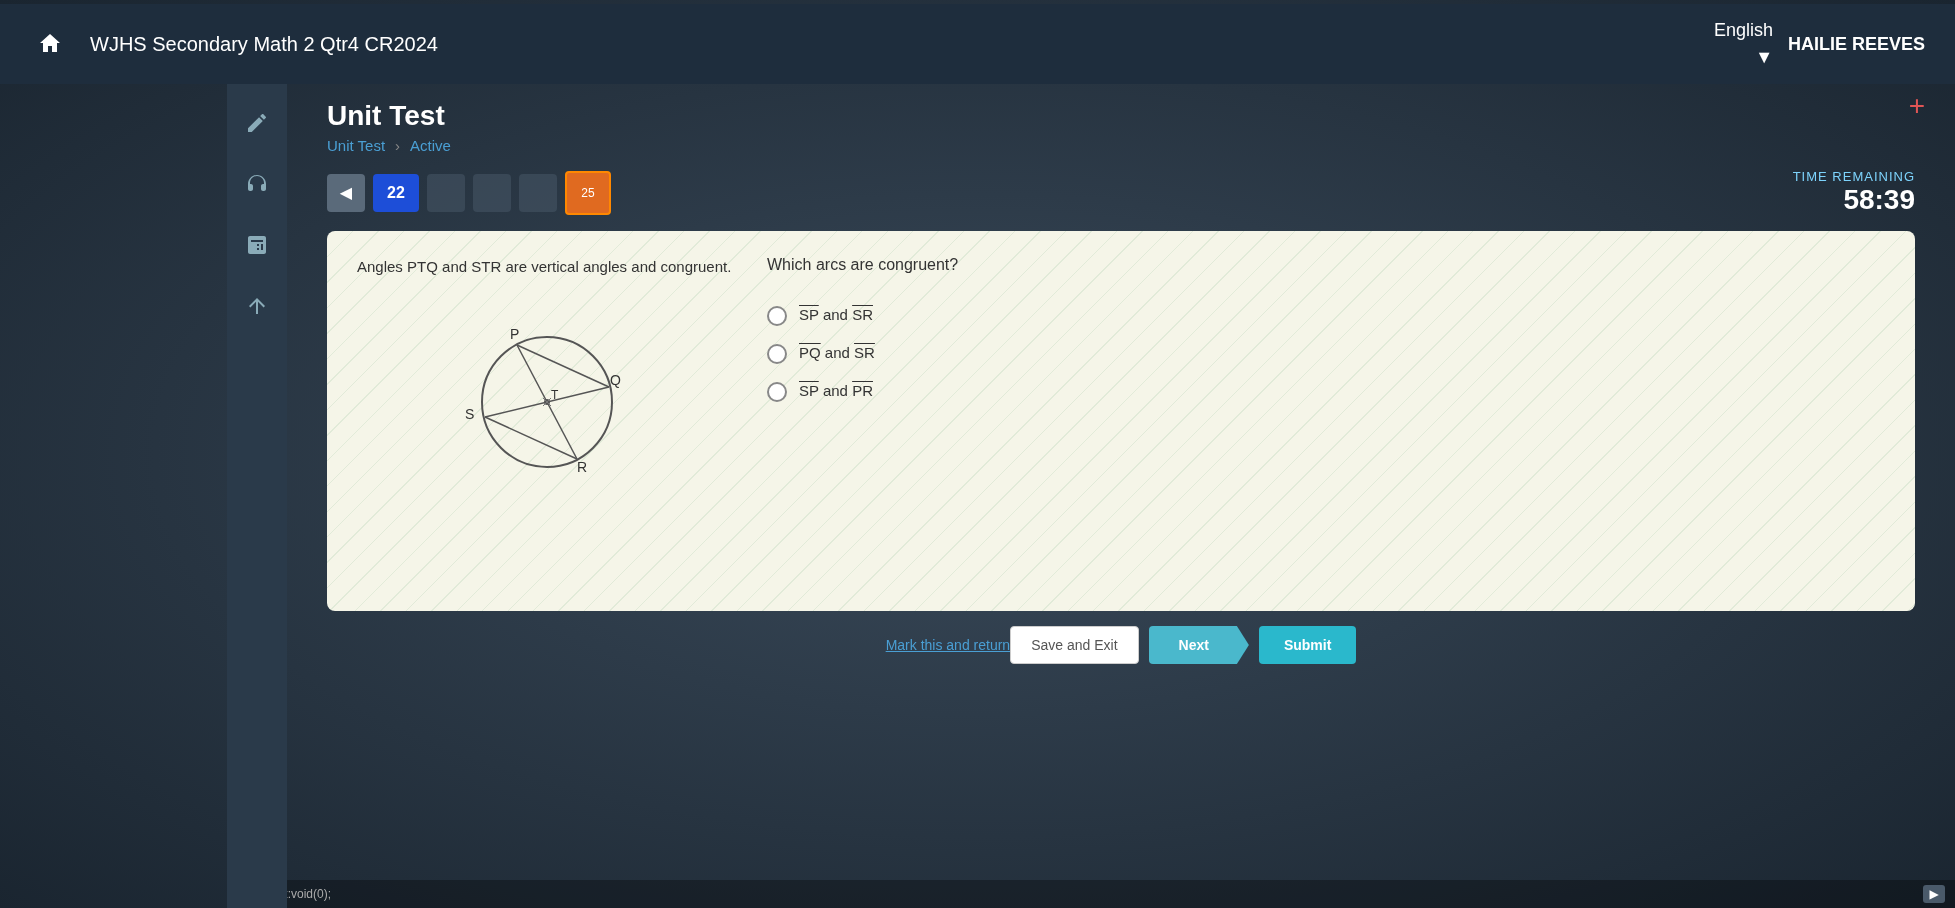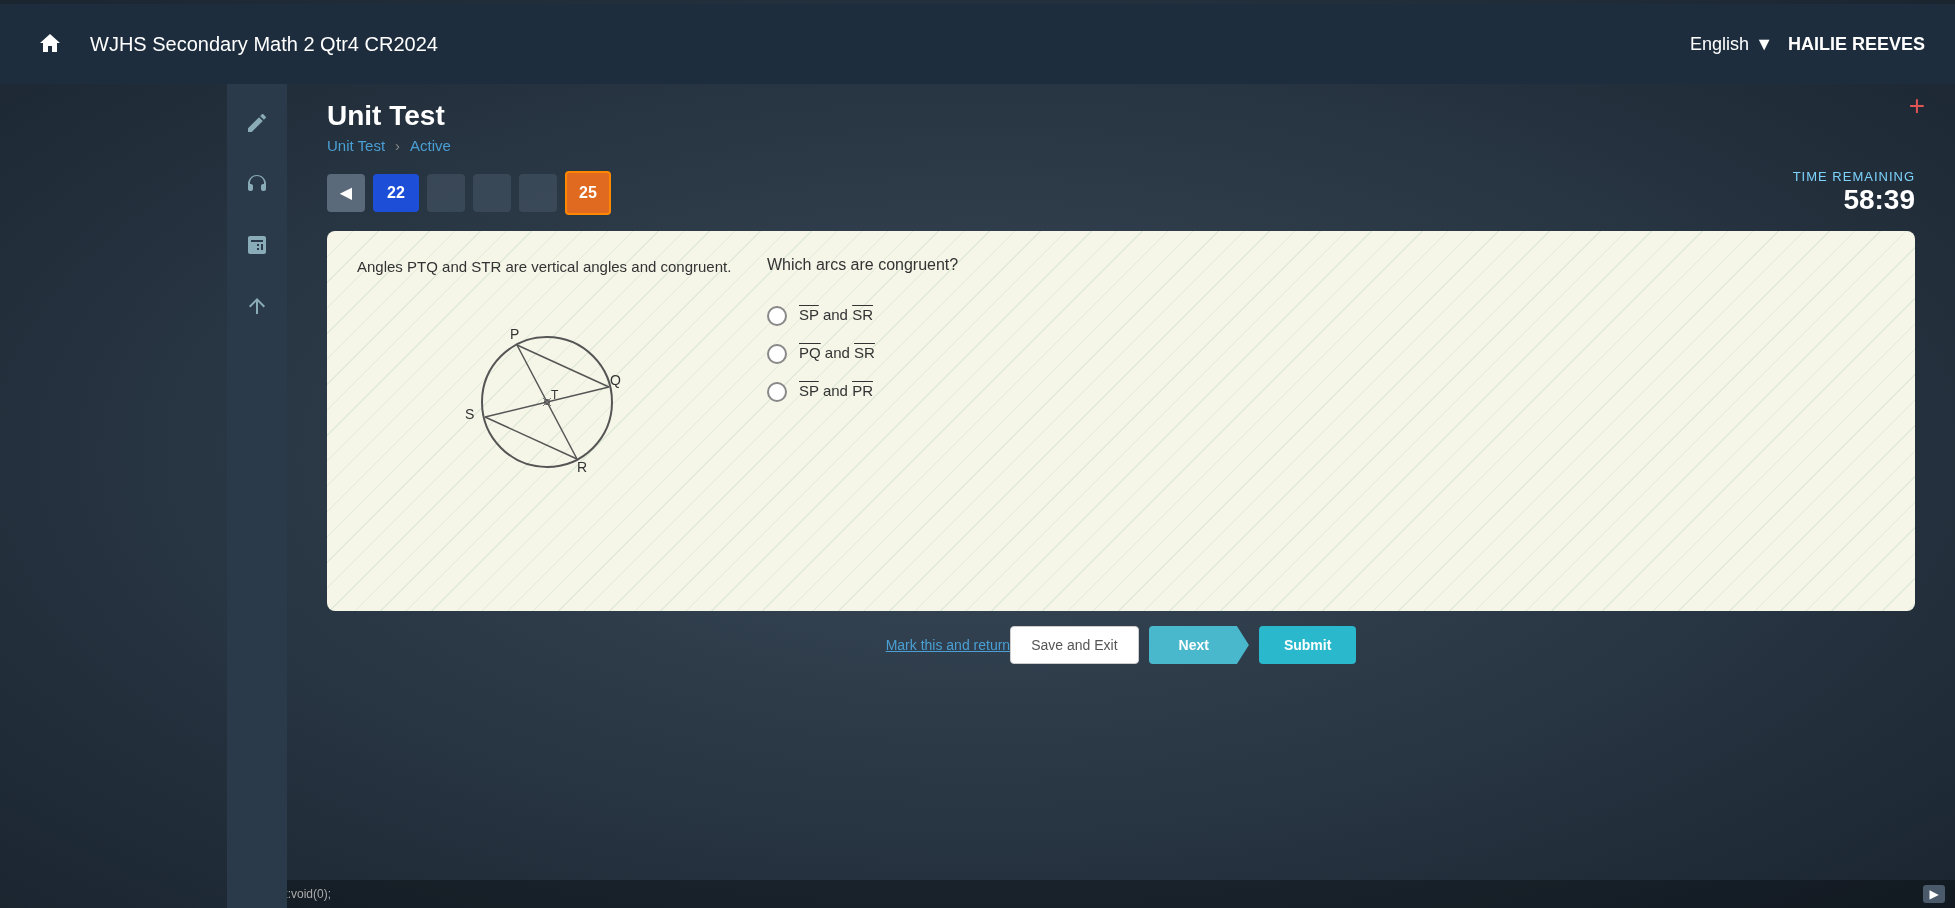--- a/index.html
+++ b/index.html
@@ -52,25 +52,26 @@
     }
 
     .header-right {
       display: flex;
       align-items: center;
       gap: 15px;
     }
 
     .language-selector {
       display: flex;
-      align-items: flex-start;
+      align-items: flex-end;
       color: #ffffff;
       font-size: 18px;
       cursor: pointer;
       gap: 6px;
+      flex-direction: column;
     }
 
     .user-name {
       color: #ffffff;
       font-size: 18px;
       font-weight: bold;
     }
 
     .plus-icon {
       color: #e05555;
@@ -189,22 +190,22 @@
       opacity: 0.5;
     }
 
     .nav-number-btn {
       width: 46px;
       height: 44px;
       background: #e06a20;
       border: 2px solid #ff8800;
       border-radius: 4px;
       color: white;
-      font-size: 16px;
-      font-weight: bold;
+      font-size: 12px;
+      font-weight: normal;
       cursor: pointer;
       display: flex;
       align-items: center;
       justify-content: center;
     }
 
     .time-remaining {
       margin-left: auto;
       text-align: right;
     }

